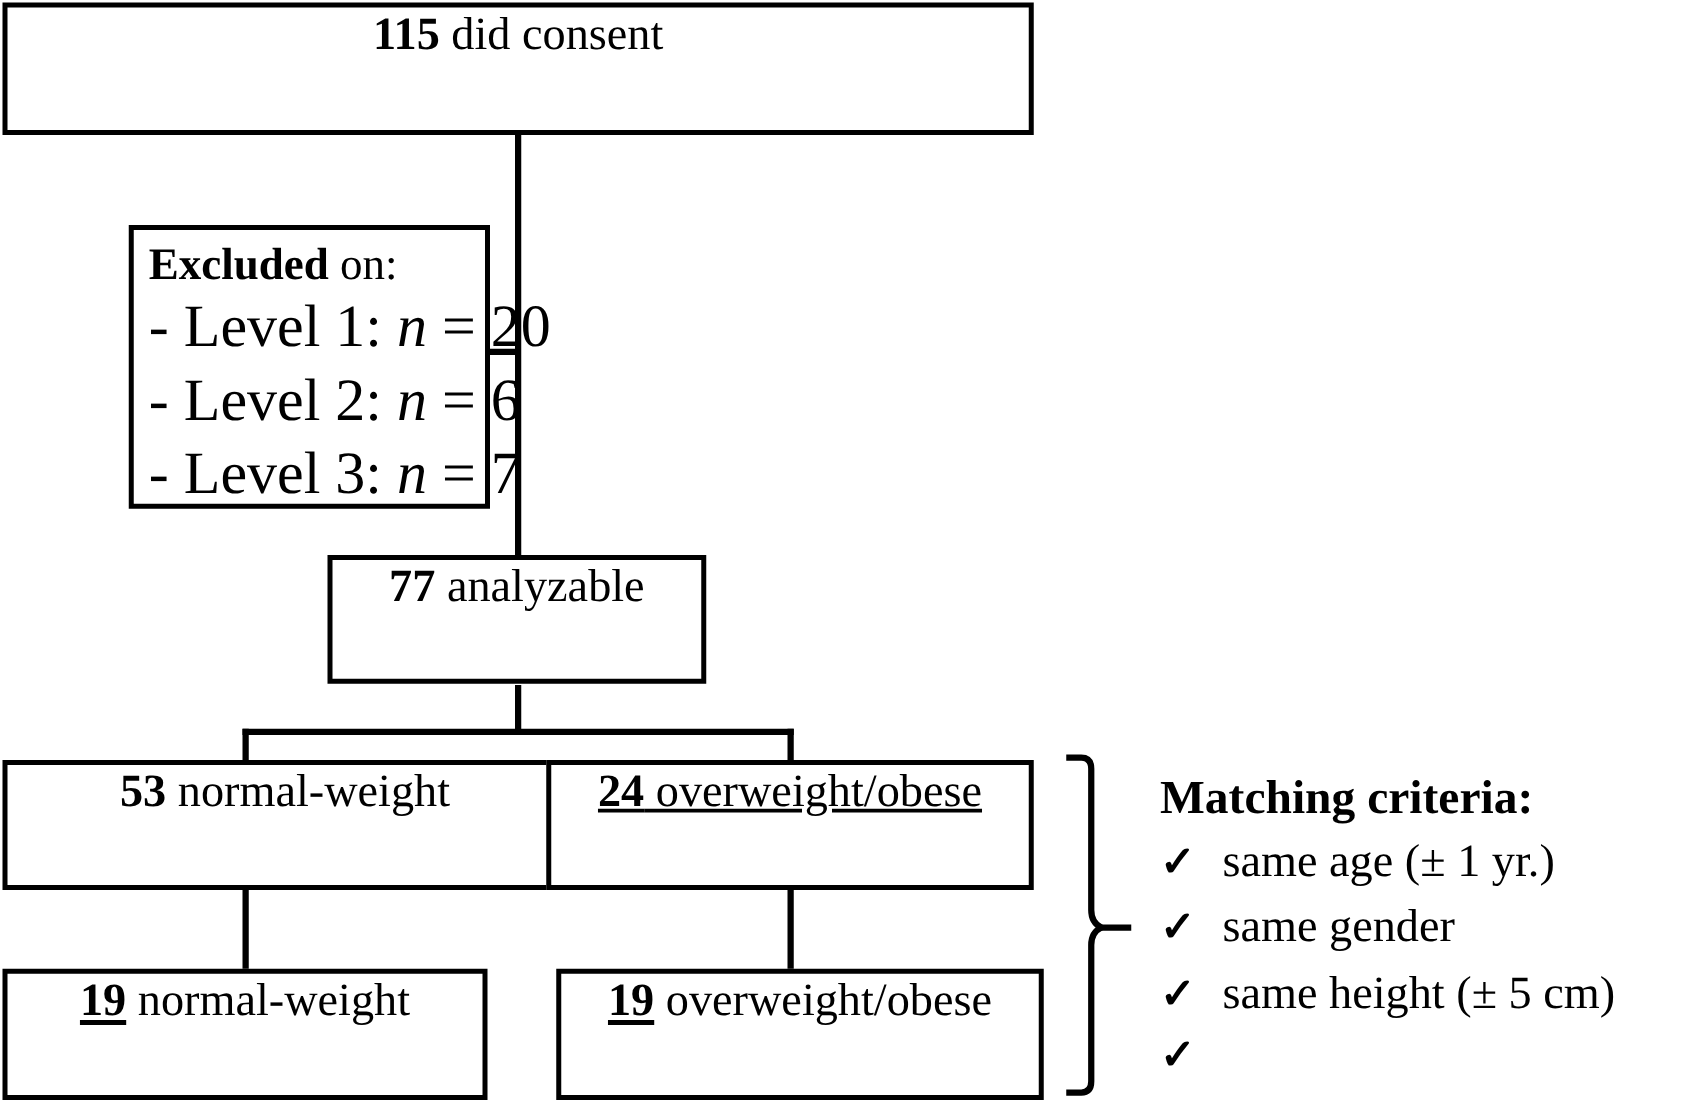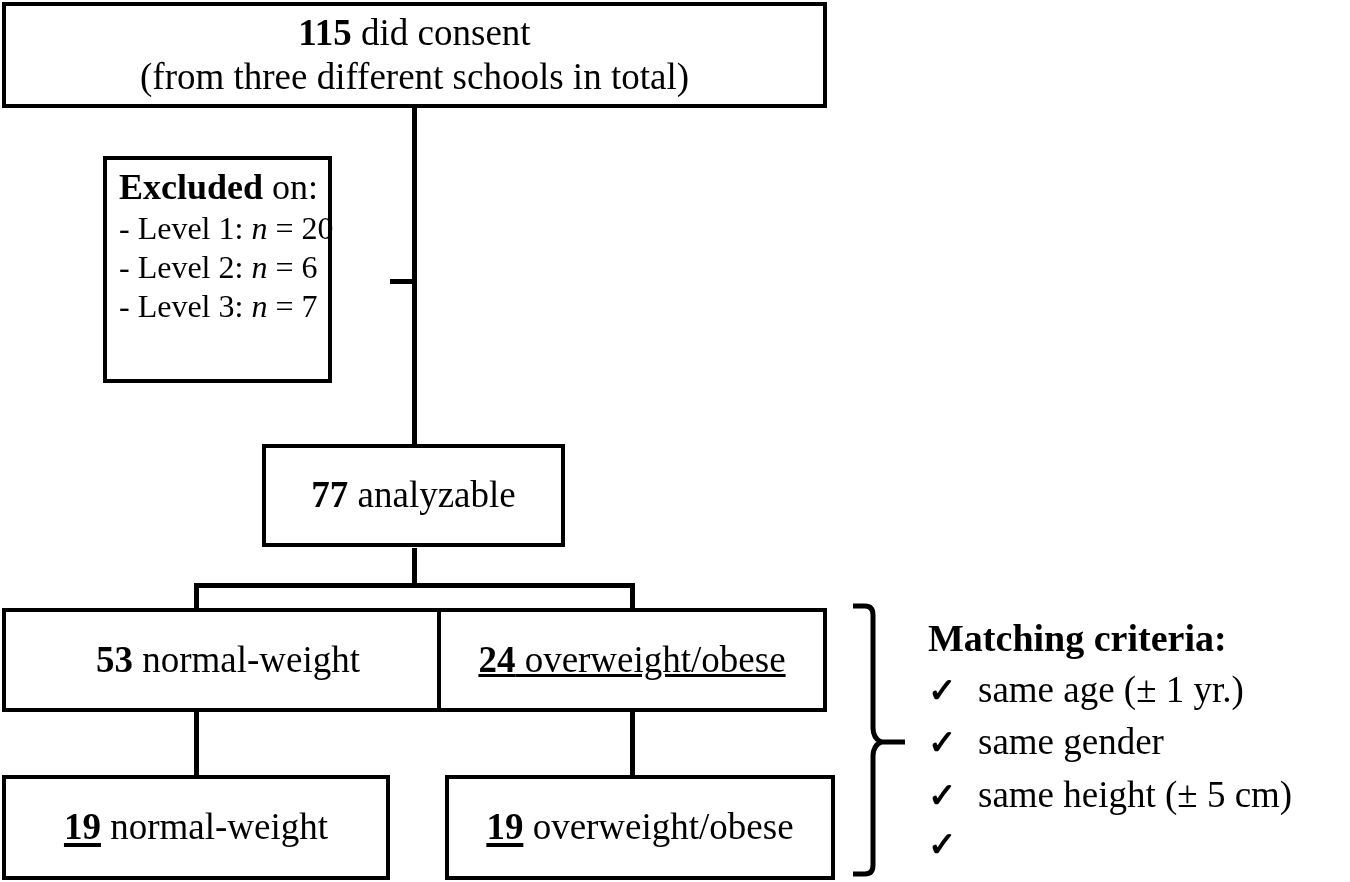--- a/index.html
+++ b/index.html
@@ -19,21 +19,20 @@
     background: #ffffff;
     overflow: hidden;
   }
   
   .node {
     position: absolute;
     box-sizing: border-box;
     border: 4px solid #000000;
     background: #ffffff;
     display: flex;
-    align-items: center;
     justify-content: center;
     text-align: center;
     line-height: 1.20;
     font-size: 37px;
   }
   .node.left-align {
     justify-content: flex-start;
     text-align: left;
     display: block;
     padding: 6px 10px 4px 12px;
@@ -45,21 +44,21 @@
     text-decoration: underline;
     text-underline-offset: 4px;
     text-decoration-thickness: 4px;
   }
   .excl-head {
     font-size: 36px;
     white-space: nowrap;
   }
   .excl-head b { font-weight: bold; }
   .excl-line {
-    font-size: 32px;
+    font-size: 48px;
     white-space: nowrap;
     line-height: 1.22;
   }
   .ital { font-style: italic; }
 
   
   .vline {
     position: absolute;
     background: #000000;
     width: 5px;
@@ -112,27 +111,26 @@
 </head>
 <body>
 
 <div id="canvas">
 
   <div class="node" id="node-consent" style="left:2px; top:2px; width:825px; height:106px;">
     <div>
       <div>
         <span class="num">115</span><span> did consent</span>
       </div>
-      <div>(from three different schools in total)</div>
     </div>
   </div>
 
   <div class="vline" style="left:412px; top:108px; height:338px;"></div>
 
-  <div class="node left-align" id="node-excluded" style="left:103px; top:156px; width:229px; height:227px;">
+  <div class="node left-align" id="node-excluded" style="left:103px; top:180px; width:289px; height:227px;">
     <div class="excl-head">
       <b>Excluded</b><span> on:</span>
     </div>
     <div class="excl-line">
       <span>- Level 1: </span><span class="ital">n</span><span> = </span><span>20</span>
     </div>
     <div class="excl-line">
       <span>- Level 2: </span><span class="ital">n</span><span> = </span><span>6</span>
     </div>
     <div class="excl-line">

